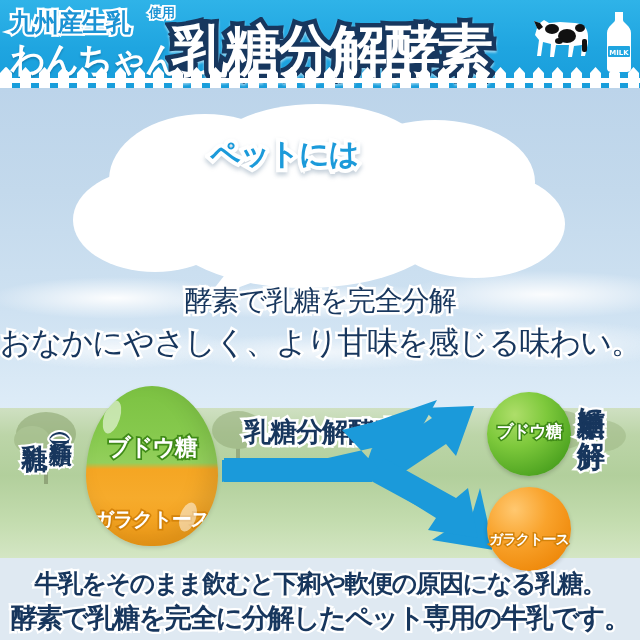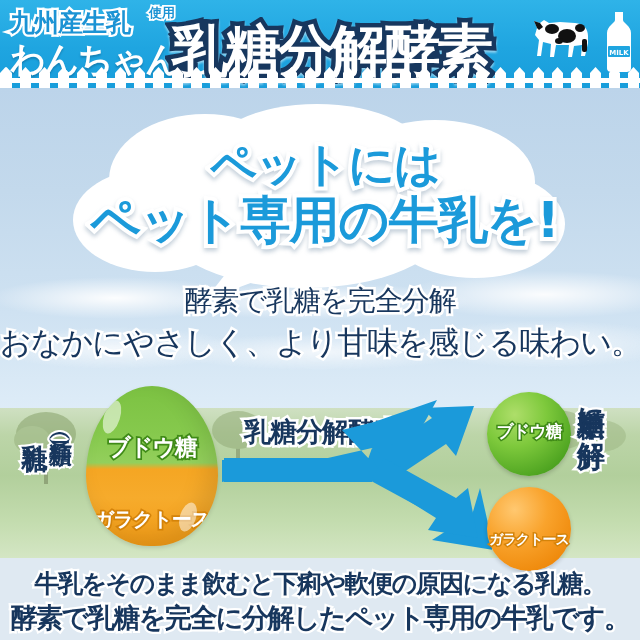--- a/index.html
+++ b/index.html
@@ -69,21 +69,21 @@
   #grass {
     position:absolute; left:0; bottom:0; width:640px; height:150px;
     background:linear-gradient(180deg,#cfe0c2 0%,#bcd5a8 18%,#b2cf9c 45%,#c3dcae 75%,#d4e6c4 100%);
   }
 
   
   #cloud { position:absolute; left:60px; top:112px; width:520px; height:190px; }
   .cl-t1 { position:absolute; font-weight:bold; white-space:nowrap;
            color:#1b9ada; -webkit-text-stroke:8px #ffffff; paint-order:stroke fill;
            filter:drop-shadow(0 3px 2px rgba(90,120,150,.35)); }
-  #cl-line1 { left:150px; top:22px; font-size:46px; letter-spacing:-1px; }
+  #cl-line1 { left:150px; top:22px; font-size:30px; letter-spacing:-1px; }
   #cl-line2 { left:30px; top:75px; font-size:50px; letter-spacing:-1px; }
 
   
   .desc { position:absolute; width:640px; text-align:center; font-weight:normal;
           color:#17365d; white-space:nowrap;
           -webkit-text-stroke:5px #ffffff; paint-order:stroke fill; }
   #desc1 { top:282px; font-size:28px; letter-spacing:-1px; }
   #desc2 { top:322px; font-size:31px; letter-spacing:-1px; }
 
   
@@ -261,21 +261,20 @@
         <ellipse cx="100" cy="118" rx="82" ry="52"></ellipse>
         <ellipse cx="250" cy="124" rx="140" ry="62"></ellipse>
         <ellipse cx="420" cy="122" rx="90" ry="54"></ellipse>
         <path d="M180 160 L150 198 L225 170 Z"></path>
       </g>
     </svg>
   </div>
 
   <div id="cloud">
     <div id="cl-line1" class="cl-t1">ペットには</div>
-    <div id="cl-line2" class="cl-t1">ペット専用の牛乳を!</div>
   </div>
 
   <div id="desc1" class="desc">酵素で乳糖を完全分解</div>
   <div id="desc2" class="desc">おなかにやさしく、より甘味を感じる味わい。</div>
 
   <div id="vert-lactose">
     <span id="vl-b" class="vtext">（二糖類）</span>
     <span id="vl-a" class="vtext">乳糖</span>
   </div>
 

